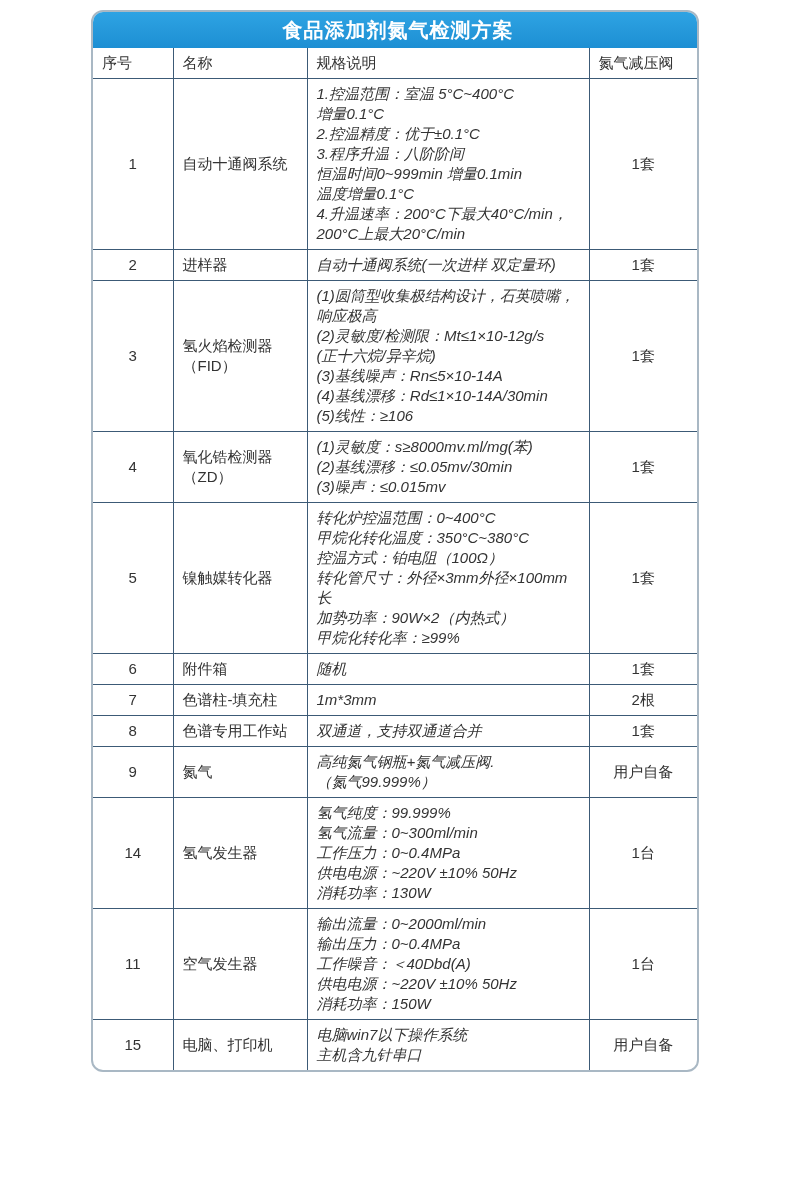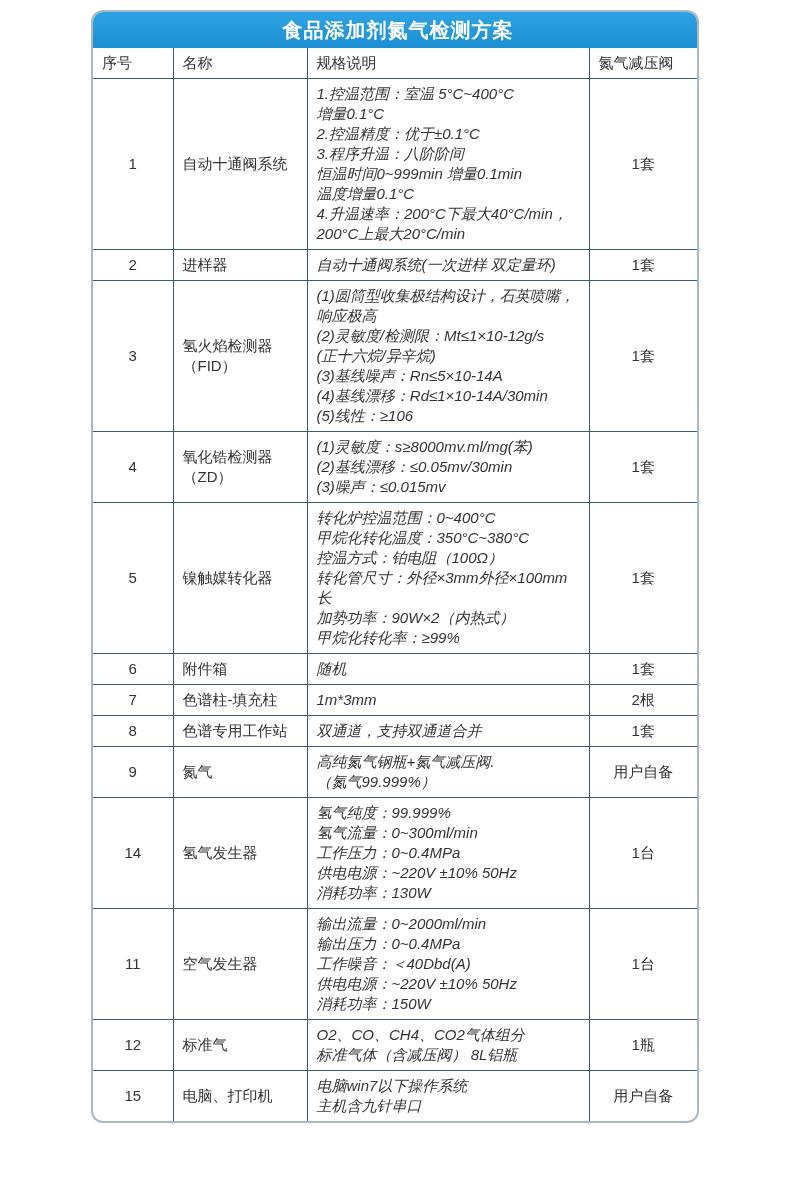--- a/index.html
+++ b/index.html
@@ -180,27 +180,20 @@
     <td class="cell-no">11</td>
     <td class="cell-name">空气发生器</td>
     <td class="cell-spec">输出流量：0~2000ml/min
 输出压力：0~0.4MPa
 工作噪音：＜40Dbd(A)
 供电电源：~220V ±10% 50Hz
 消耗功率：150W</td>
     <td class="cell-qty">1台</td>
   </tr>
         <tr>
-    <td class="cell-no">12</td>
-    <td class="cell-name">标准气</td>
-    <td class="cell-spec">O2、CO、CH4、CO2气体组分
-标准气体（含减压阀） 8L铝瓶</td>
-    <td class="cell-qty">1瓶</td>
-  </tr>
-        <tr>
     <td class="cell-no">15</td>
     <td class="cell-name">电脑、打印机</td>
     <td class="cell-spec">电脑win7以下操作系统
 主机含九针串口</td>
     <td class="cell-qty">用户自备</td>
   </tr>
       </tbody>
   </table>
 </div>
 

